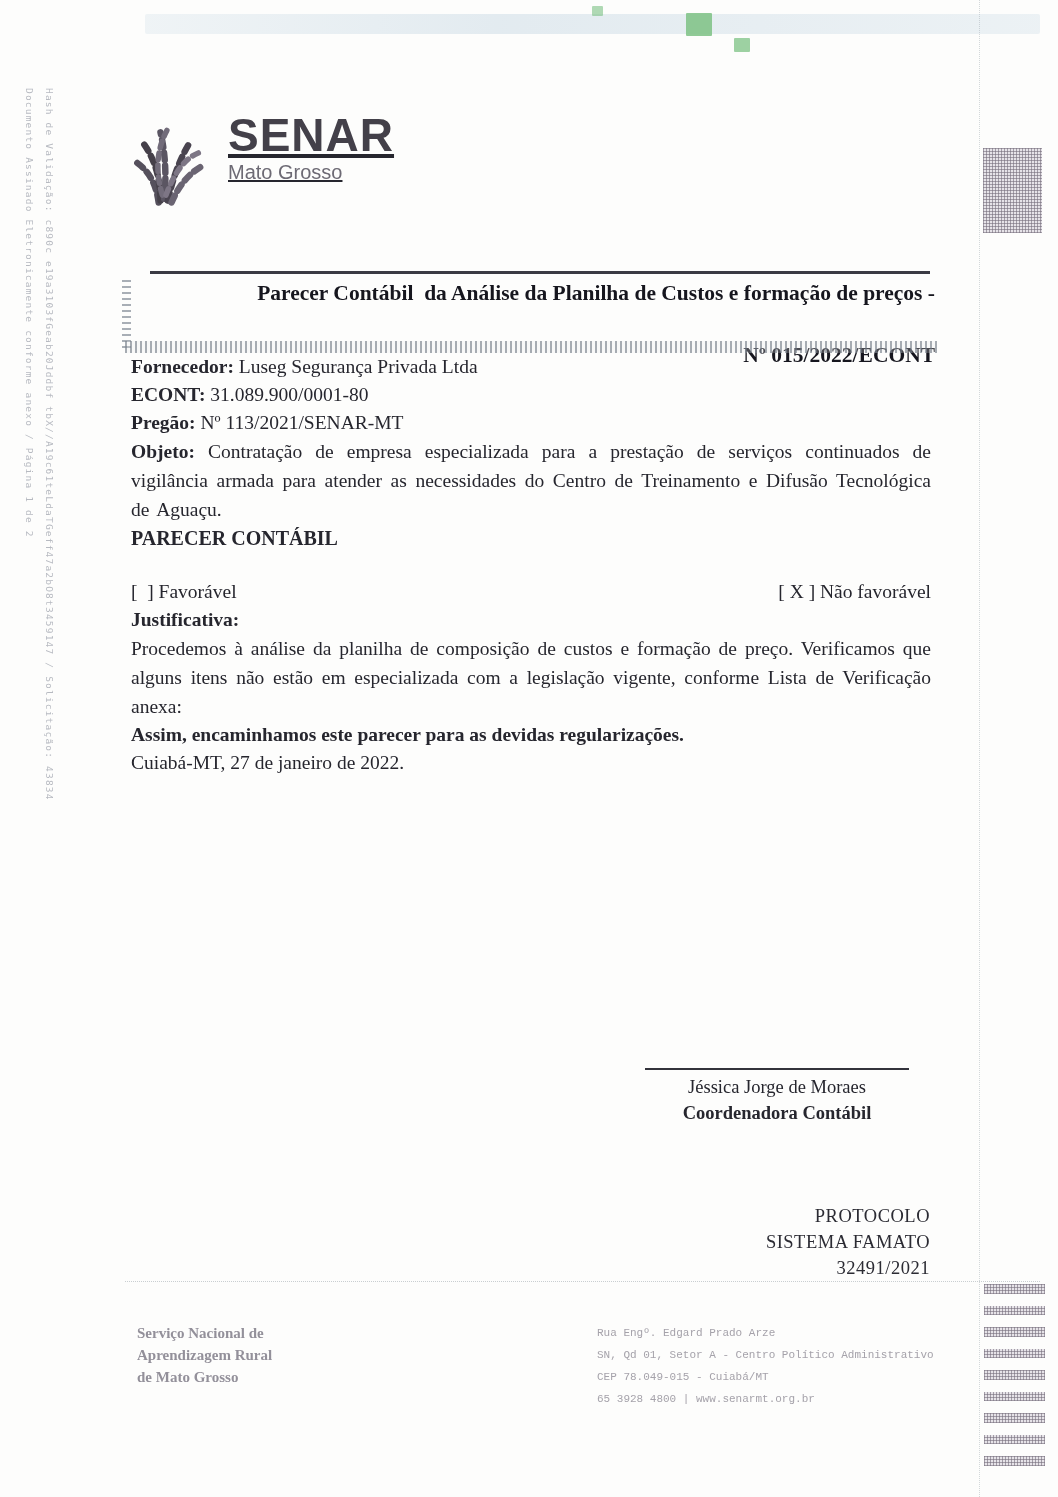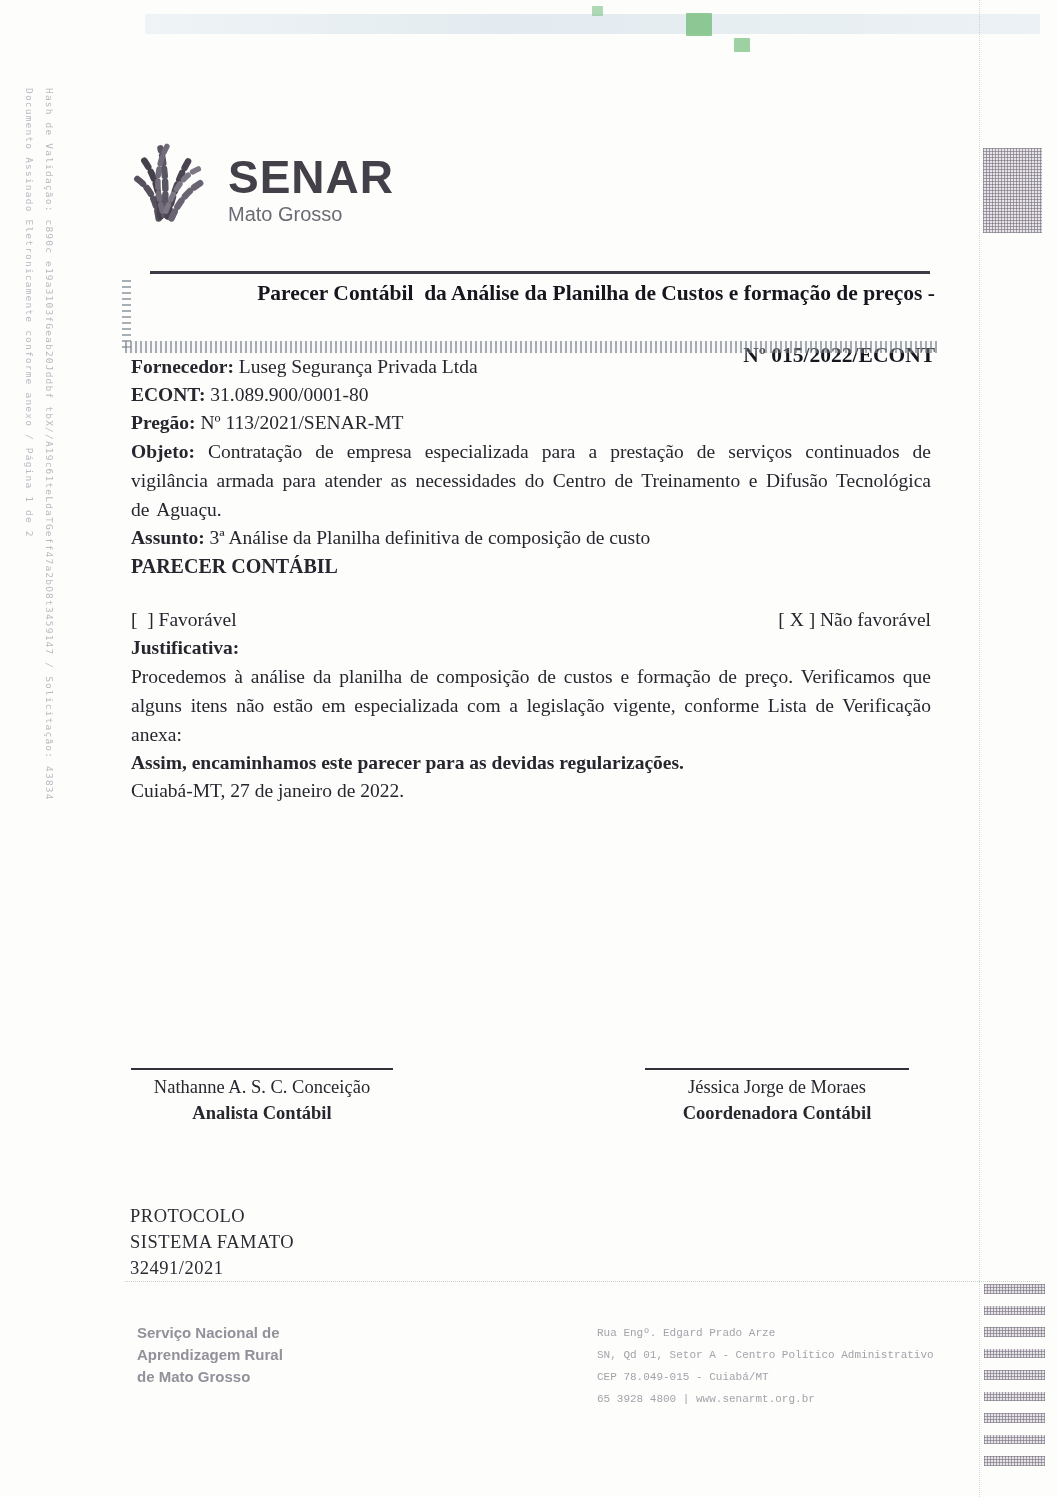--- a/index.html
+++ b/index.html
@@ -31,21 +31,21 @@
     background-color:#e6e3e8;
     background-image:
       repeating-linear-gradient(0deg,rgba(118,110,124,.6) 0 1px,transparent 1px 3px),
       repeating-linear-gradient(90deg,rgba(118,110,124,.6) 0 1px,transparent 1px 3px);
   }
   .corner-block{position:absolute;left:983px;top:148px;width:59px;height:85px;}
   .stripes{position:absolute;left:984px;top:1284px;width:61px;display:flex;
     flex-direction:column;gap:12px;}
   .stripe{height:9.5px;}
   
-  .logo{position:absolute;left:118px;top:128px;display:flex;align-items:flex-end;}
+  .logo{position:absolute;left:118px;top:112px;display:flex;align-items:flex-start;text-decoration:underline;}
   .logo svg{display:block;}
   .logo-text{margin-left:14px;line-height:1;}
   .logo-name{font-family:"Liberation Sans",sans-serif;font-weight:bold;
     font-size:46px;letter-spacing:1px;color:#434049;}
   .logo-sub{font-family:"Liberation Sans",sans-serif;font-size:20px;
     color:#6d6a74;margin-top:4px;}
   
   .title-rule{position:absolute;left:150px;top:271px;width:780px;height:3px;background:#3b3b44;}
   .title-left-hatch{position:absolute;left:122px;top:278px;width:9px;height:70px;
     background:repeating-linear-gradient(0deg,rgba(140,148,158,.75) 0 2px,transparent 2px 6px);}
@@ -69,27 +69,27 @@
   .mt-p1{margin-top:36px;}
   .mt-p2{margin-top:32px;font-weight:bold;}
   .mt-date{margin-top:44px;}
   
   .sig{position:absolute;top:1068px;text-align:center;font-size:18.5px;line-height:26px;}
   .sig .rule{border-top:2px solid #33333b;margin-bottom:4px;}
   .sig .role{font-weight:bold;}
   .sig-left{left:131px;width:262px;}
   .sig-right{left:645px;width:264px;}
   
-  .protocol{position:absolute;left:130px;top:1203px;width:800px;text-align:left;
+  .protocol{position:absolute;left:130px;top:1203px;width:800px;text-align:right;
     font-size:18.5px;line-height:26px;letter-spacing:.5px;color:#2b2b33;}
   .sep-dotted{position:absolute;left:125px;top:1281px;width:915px;height:0;
     border-top:1px dotted rgba(150,160,166,.5);}
   
   .footer-org{position:absolute;left:137px;top:1322px;
-    font-family:Liberation Sans, sans-serif;font-weight:bold;
+    font-family:Liberation Serif, serif;font-weight:bold;
     font-size:15px;line-height:22px;color:#93909a;}
   .footer-addr{position:absolute;left:597px;top:1322px;
     font-family:Liberation Mono, monospace;
     font-size:11px;line-height:22px;color:#a5a2aa;}
 </style>
 </head>
 <body>
 
 <div class="page">
 
@@ -127,40 +127,34 @@
   <div class="title"><span>Parecer Contábil  da Análise da Planilha de Custos e formação de preços -</span><br>
     <span>Nº 015/2022/ECONT</span>
   </div>
   <div class="title-hatch"></div>
 
   <div class="body-col">
     <p><span class="lbl">Fornecedor:</span> <span>Luseg Segurança Privada Ltda</span></p>
     <p class="mt-cnpj"><span class="lbl">ECONT:</span> <span>31.089.900/0001-80</span></p>
     <p class="mt-pregao"><span class="lbl">Pregão:</span> <span>Nº 113/2021/SENAR-MT</span></p>
     <p class="mt-objeto just"><span class="lbl">Objeto:</span> <span>Contratação de empresa especializada para a prestação de serviços continuados de vigilância armada para atender as necessidades do Centro de Treinamento e Difusão Tecnológica de Aguaçu.</span></p>
-    <p class="mt-assunto"><span class="lbl">Assunto:</span> <span>3ª Análise da Planilha definitiva de composição de custo</span></p>
 
     <p class="heading">PARECER CONTÁBIL</p>
 
     <div class="check-row">
       <span>[  ] Favorável</span>
       <span>[ X ] Não favorável</span>
     </div>
 
     <p class="mt-just">Justificativa:</p>
     <p class="mt-p1 just">Procedemos à análise da planilha de composição de custos e formação de preço. Verificamos que alguns itens não estão em especializada com a legislação vigente, conforme Lista de Verificação anexa:</p>
     <p class="mt-p2">Assim, encaminhamos este parecer para as devidas regularizações.</p>
     <p class="mt-date">Cuiabá-MT, 27 de janeiro de 2022.</p>
   </div>
 
-  <div class="sig sig-left">
-    <div class="rule"></div>
-    <div>Nathanne A. S. C. Conceição</div>
-    <div class="role">Analista Contábil</div>
-  </div>
   <div class="sig sig-right">
     <div class="rule"></div>
     <div>Jéssica Jorge de Moraes</div>
     <div class="role">Coordenadora Contábil</div>
   </div>
 
   <div class="protocol">
     <div>PROTOCOLO</div>
     <div>SISTEMA FAMATO</div>
     <div>32491/2021</div>

